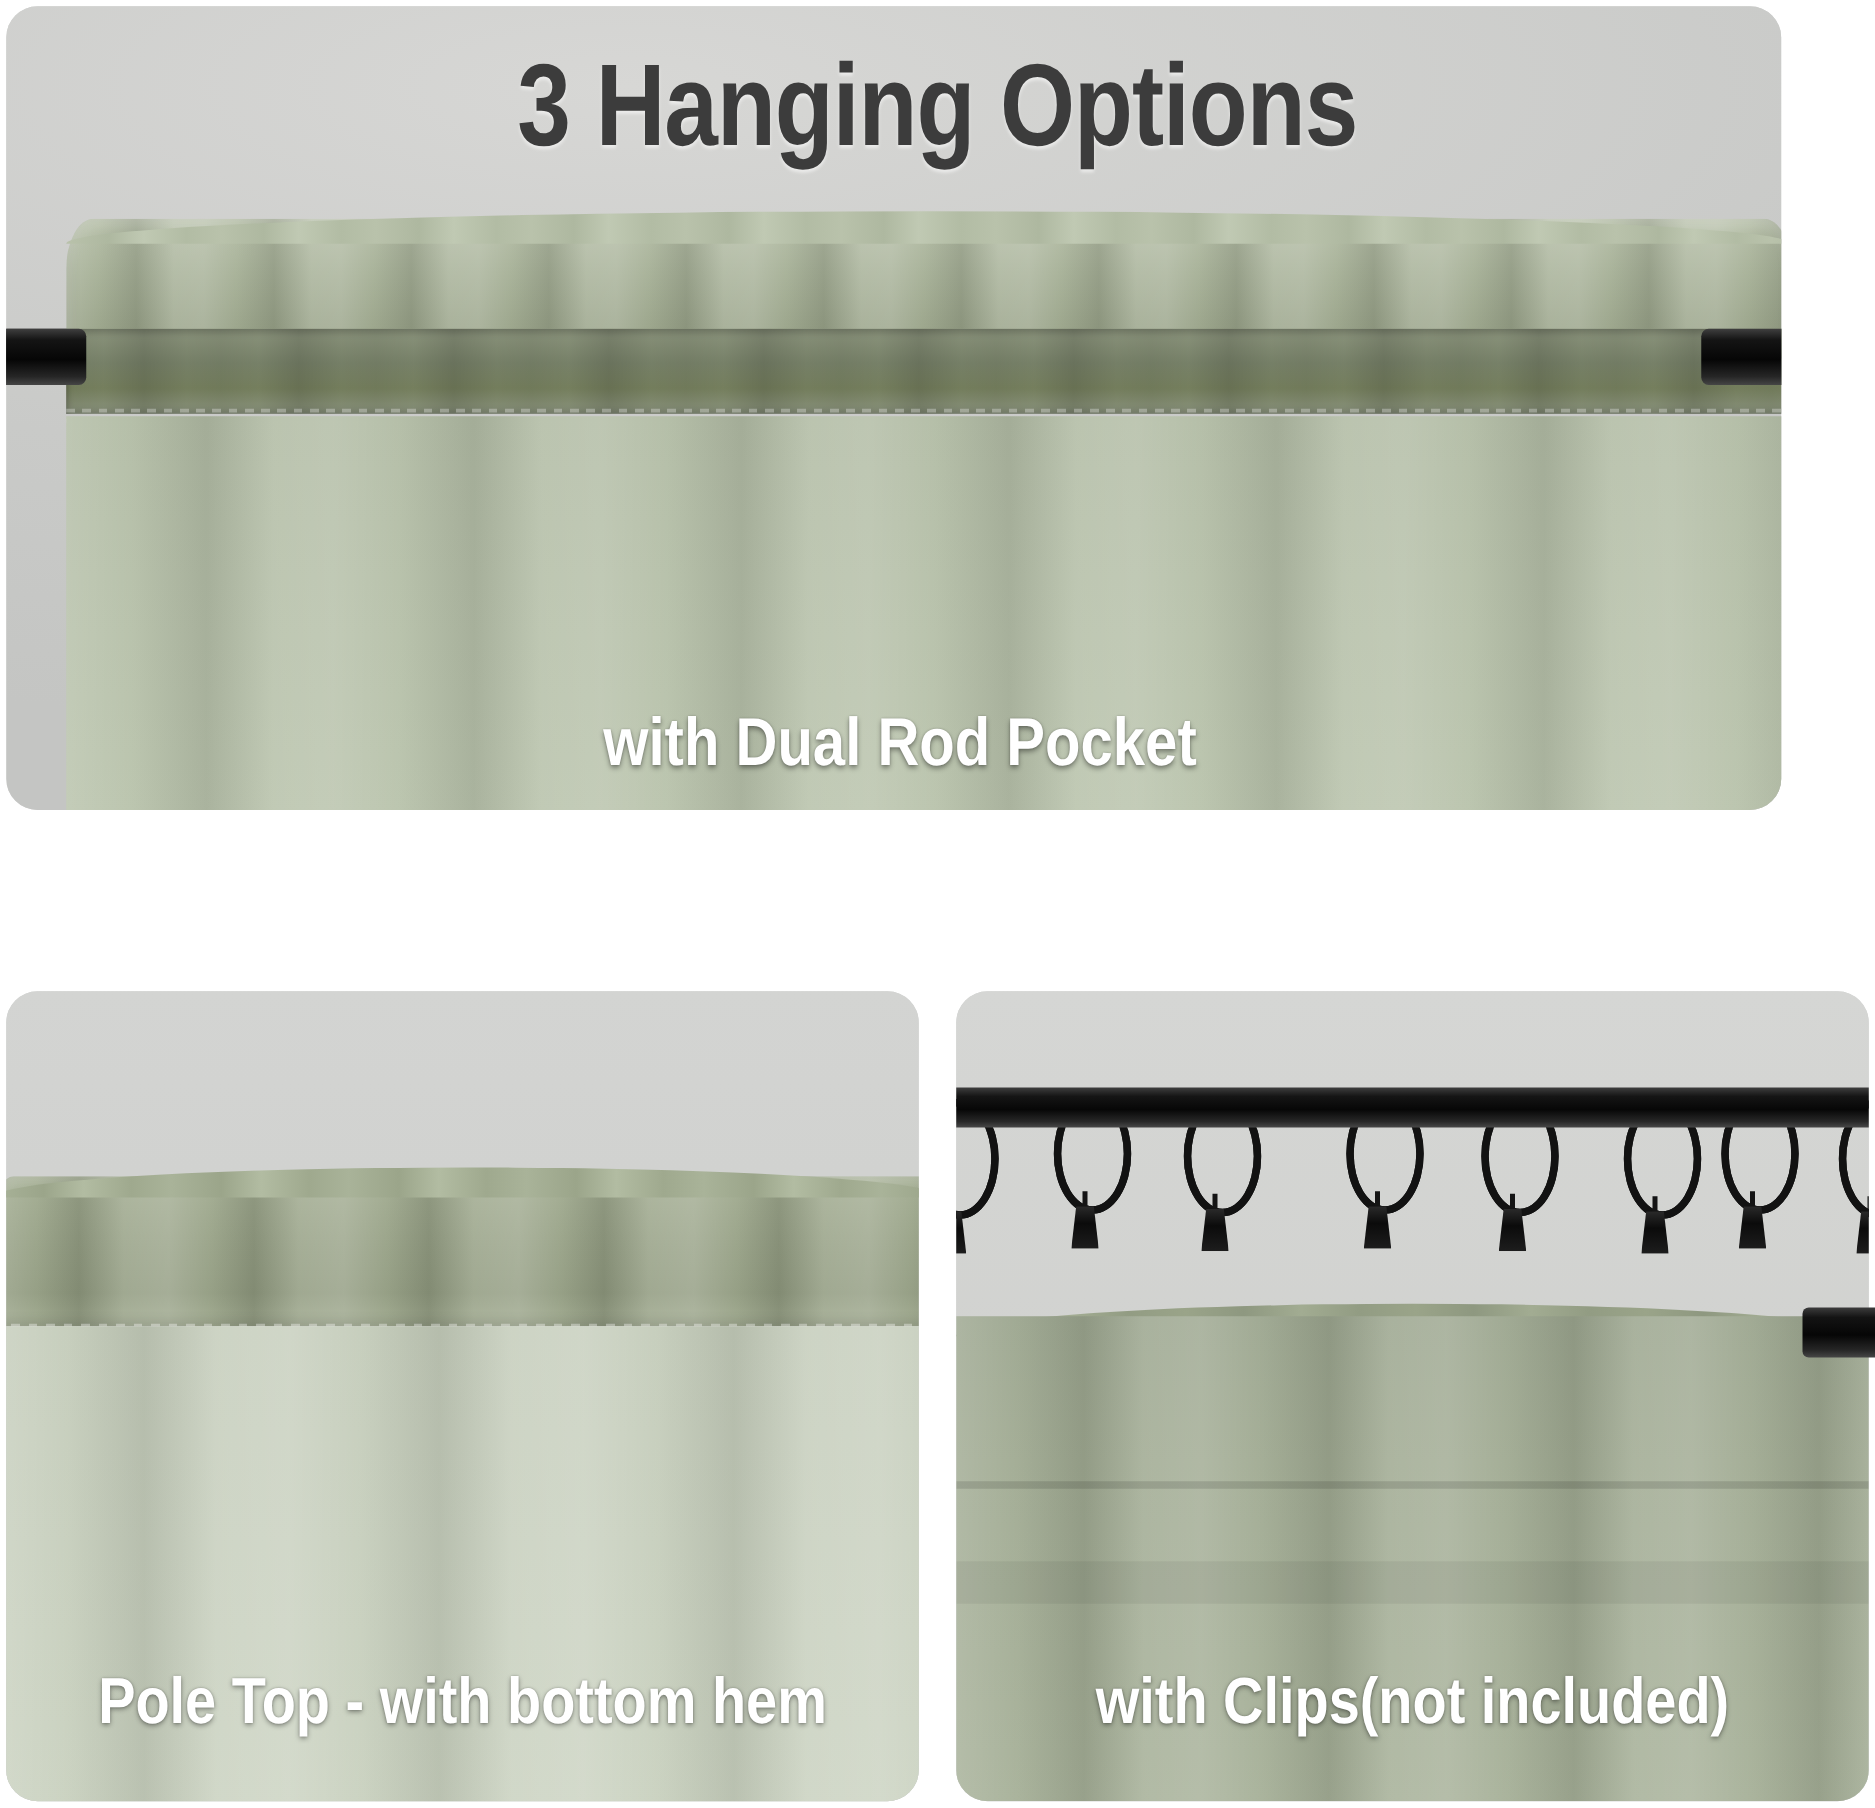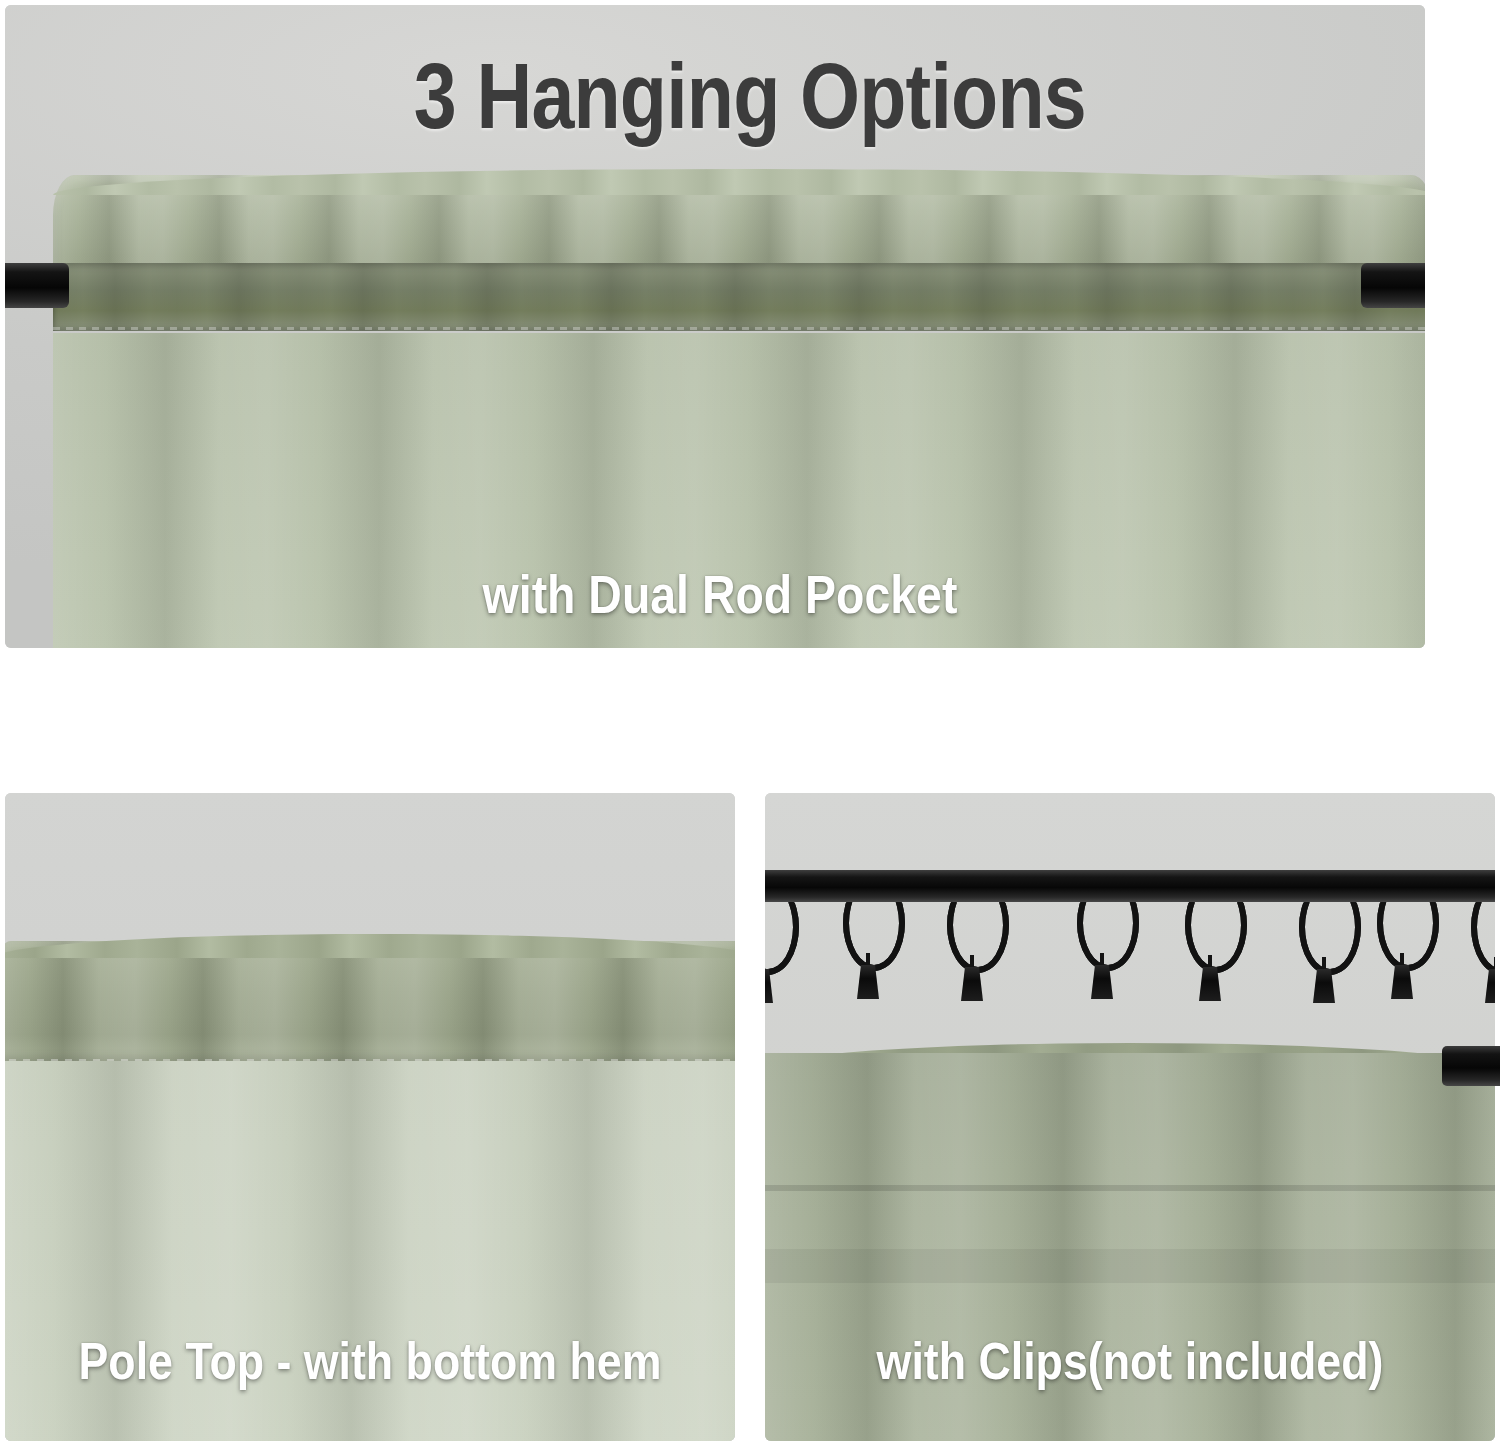--- a/index.html
+++ b/index.html
@@ -10,35 +10,35 @@
     overflow:hidden;
     position:relative;
   }
 
   
   #infographic{position:absolute;left:0;top:0;width:1500px;height:1446px;background:#fff;}
 
   
   .title-wrap{
     position:absolute;left:0;top:38px;width:1500px;height:105px;
-    display:flex;align-items:flex-end;justify-content:center;
+    display:flex;align-items:flex-start;justify-content:center;
     z-index:40;pointer-events:none;
   }
   .title-text{
     font-size:93px;line-height:1;
     font-weight:700;
     color:#3c3c3c;
     transform:scaleX(.83);
     letter-spacing:-1px;
     text-shadow:0 2px 3px rgba(255,255,255,.55);
     white-space:nowrap;
   }
 
   
-  .panel{position:absolute;overflow:hidden;border-radius:6px;}
+  .panel{position:absolute;overflow:hidden;border-radius:25px;}
   #panel-top{
     left:5px;top:5px;width:1420px;height:643px;
     background:linear-gradient(180deg,#cfd0ce 0%,#cdcecc 26%,#cfcfcd 40%,#d3d3d1 100%);
   }
   
   #panel-top .wall{
     position:absolute;inset:0;
     background:
       radial-gradient(120% 80% at 35% 10%, #d7d7d5 0%, #c9cac8 60%, #c4c5c3 100%);
   }

